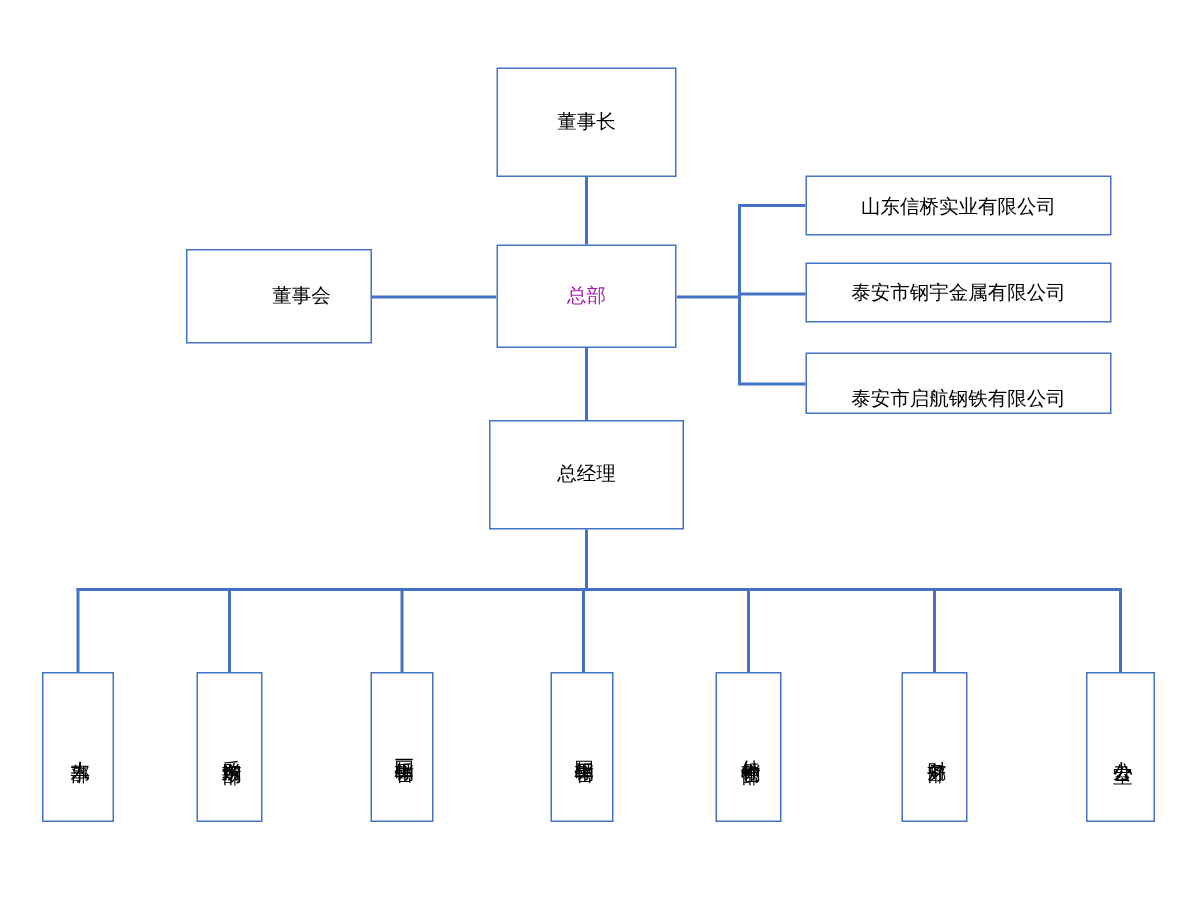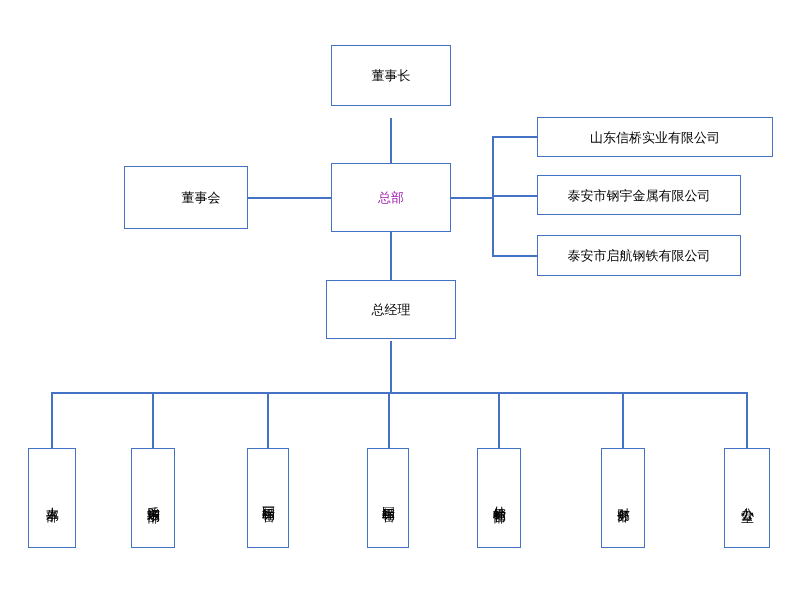--- a/index.html
+++ b/index.html
@@ -60,39 +60,39 @@
     <div class="conn v" style="background: rgb(68, 114, 196); left: 390px; top: 232px; height: 49px;"></div>
     <div class="conn v" style="background: rgb(68, 114, 196); left: 390px; top: 341px; height: 52px;"></div>
     <div class="conn h" style="background: rgb(68, 114, 196); left: 51px; top: 392px; width: 696px;"></div>
     <div class="conn v" style="background: rgb(68, 114, 196); left: 51px; top: 392px; height: 57px;"></div>
     <div class="conn v" style="background: rgb(68, 114, 196); left: 152px; top: 392px; height: 57px;"></div>
     <div class="conn v" style="background: rgb(68, 114, 196); left: 267px; top: 392px; height: 57px;"></div>
     <div class="conn v" style="background: rgb(68, 114, 196); left: 388px; top: 392px; height: 57px;"></div>
     <div class="conn v" style="background: rgb(68, 114, 196); left: 498px; top: 392px; height: 57px;"></div>
     <div class="conn v" style="background: rgb(68, 114, 196); left: 622px; top: 392px; height: 57px;"></div>
     <div class="conn v" style="background: rgb(68, 114, 196); left: 746px; top: 392px; height: 57px;"></div>
-    <div class="node" style="left: 331px; top: 45px; width: 120px; height: 61px; border-color: rgb(68, 114, 196); background: rgb(255, 255, 255); color: rgb(0, 0, 0);">
+    <div class="node" style="left: 331px; top: 45px; width: 120px; height: 73px; border-color: rgb(68, 114, 196); background: rgb(255, 255, 255); color: rgb(0, 0, 0);">
       <span>董事长</span>
     </div>
     <div class="node" style="left: 124px; top: 166px; width: 124px; height: 63px; border-color: rgb(68, 114, 196); background: rgb(255, 255, 255); color: rgb(0, 0, 0); padding-left: 30px;">
       <span>董事会</span>
     </div>
     <div class="node" style="left: 331px; top: 163px; width: 120px; height: 69px; border-color: rgb(68, 114, 196); background: rgb(255, 255, 255); color: #a21caf;">
       <span>总部</span>
     </div>
-    <div class="node" style="left: 537px; top: 117px; width: 236px; height: 40px; border-color: rgb(68, 114, 196); background: rgb(255, 255, 255); color: rgb(0, 0, 0); font-family: Liberation Serif, serif;">
+    <div class="node" style="left: 537px; top: 117px; width: 204px; height: 40px; border-color: rgb(68, 114, 196); background: rgb(255, 255, 255); color: rgb(0, 0, 0); font-family: Liberation Serif, serif;">
       <span>山东信桥实业有限公司</span>
     </div>
     <div class="node" style="left: 537px; top: 175px; width: 204px; height: 40px; border-color: rgb(68, 114, 196); background: rgb(255, 255, 255); color: rgb(0, 0, 0);">
       <span>泰安市钢宇金属有限公司</span>
     </div>
-    <div class="node" style="left: 537px; top: 235px; width: 204px; height: 41px; border-color: rgb(68, 114, 196); background: rgb(255, 255, 255); color: rgb(0, 0, 0);">
+    <div class="node" style="left: 537px; top: 235px; width: 204px; height: 41px; border-color: rgb(68, 114, 196); background: rgb(255, 255, 255); color: rgb(0, 0, 0); align-items: flex-end;">
       <span>泰安市启航钢铁有限公司</span>
     </div>
-    <div class="node" style="left: 326px; top: 280px; width: 130px; height: 59px; border-color: rgb(68, 114, 196); background: rgb(255, 255, 255); color: rgb(0, 0, 0);">
+    <div class="node" style="left: 326px; top: 280px; width: 130px; height: 73px; border-color: rgb(68, 114, 196); background: rgb(255, 255, 255); color: rgb(0, 0, 0);">
       <span>总经理</span>
     </div>
     <div class="node vertical" style="left: 28px; top: 448px; width: 48px; height: 100px; border-color: rgb(68, 114, 196); background: rgb(255, 255, 255); color: rgb(0, 0, 0);">
       <span>人事部</span>
     </div>
     <div class="node vertical" style="left: 131px; top: 448px; width: 44px; height: 100px; border-color: rgb(68, 114, 196); background: rgb(255, 255, 255); color: rgb(0, 0, 0);">
       <span>采购市场部</span>
     </div>
     <div class="node vertical" style="left: 247px; top: 448px; width: 42px; height: 100px; border-color: rgb(68, 114, 196); background: rgb(255, 255, 255); color: rgb(0, 0, 0);">
       <span>国标销售一</span>

